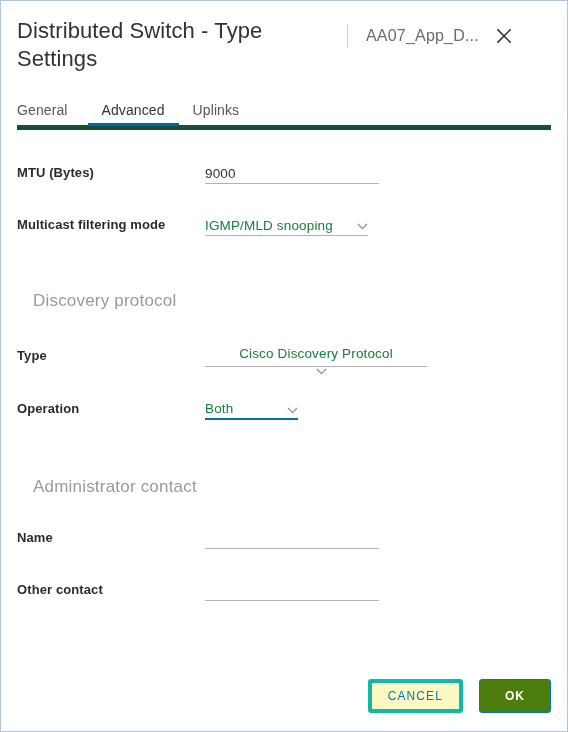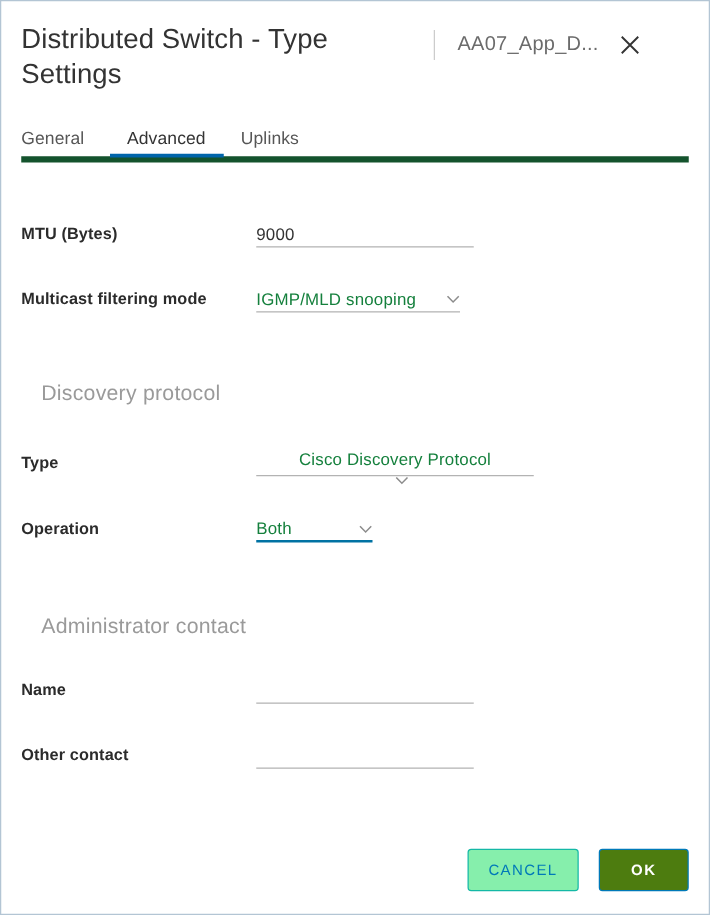--- a/index.html
+++ b/index.html
@@ -164,21 +164,21 @@
   .w-text  { width: 174px; }
 
   .section-title {
     font-size: 17px;
     font-weight: 300;
     color: #9a9a9a;
     letter-spacing: 0.2px;
     margin: 16px;
   }
 
-  .sp-mtu      { margin-top: 46px; }
+  .sp-mtu      { margin-top: 32px; }
   .sp-mcast    { margin-top: 30px; }
   .sec-disc    { margin-top: 55px; }
   .sp-type     { margin-top: 34px; }
   .sp-oper     { margin-top: 31px; }
   .sec-admin   { margin-top: 57px; }
   .sp-name     { margin-top: 30px; }
   .sp-other    { margin-top: 30px; }
 
   
   .footer {
@@ -193,22 +193,22 @@
     font-size: 12px;
     letter-spacing: 1.1px;
     height: 34px;
     min-width: 80px;
     padding: 0 16px;
     border-radius: 3px;
     cursor: pointer;
     box-sizing: border-box;
   }
   .btn-outline {
-    background: #86efac;
-    border: 1px solid #14b8a6;
+    background: #fef9c3;
+    border: 4px solid #14b8a6;
     color: #0079b8;
   }
   .btn-primary {
     background: #4d7c0f;
     border: 1px solid #0079b8;
     color: #ffffff;
     font-weight: bold;
     margin-left: 16px;
     min-width: 72px;
   }

